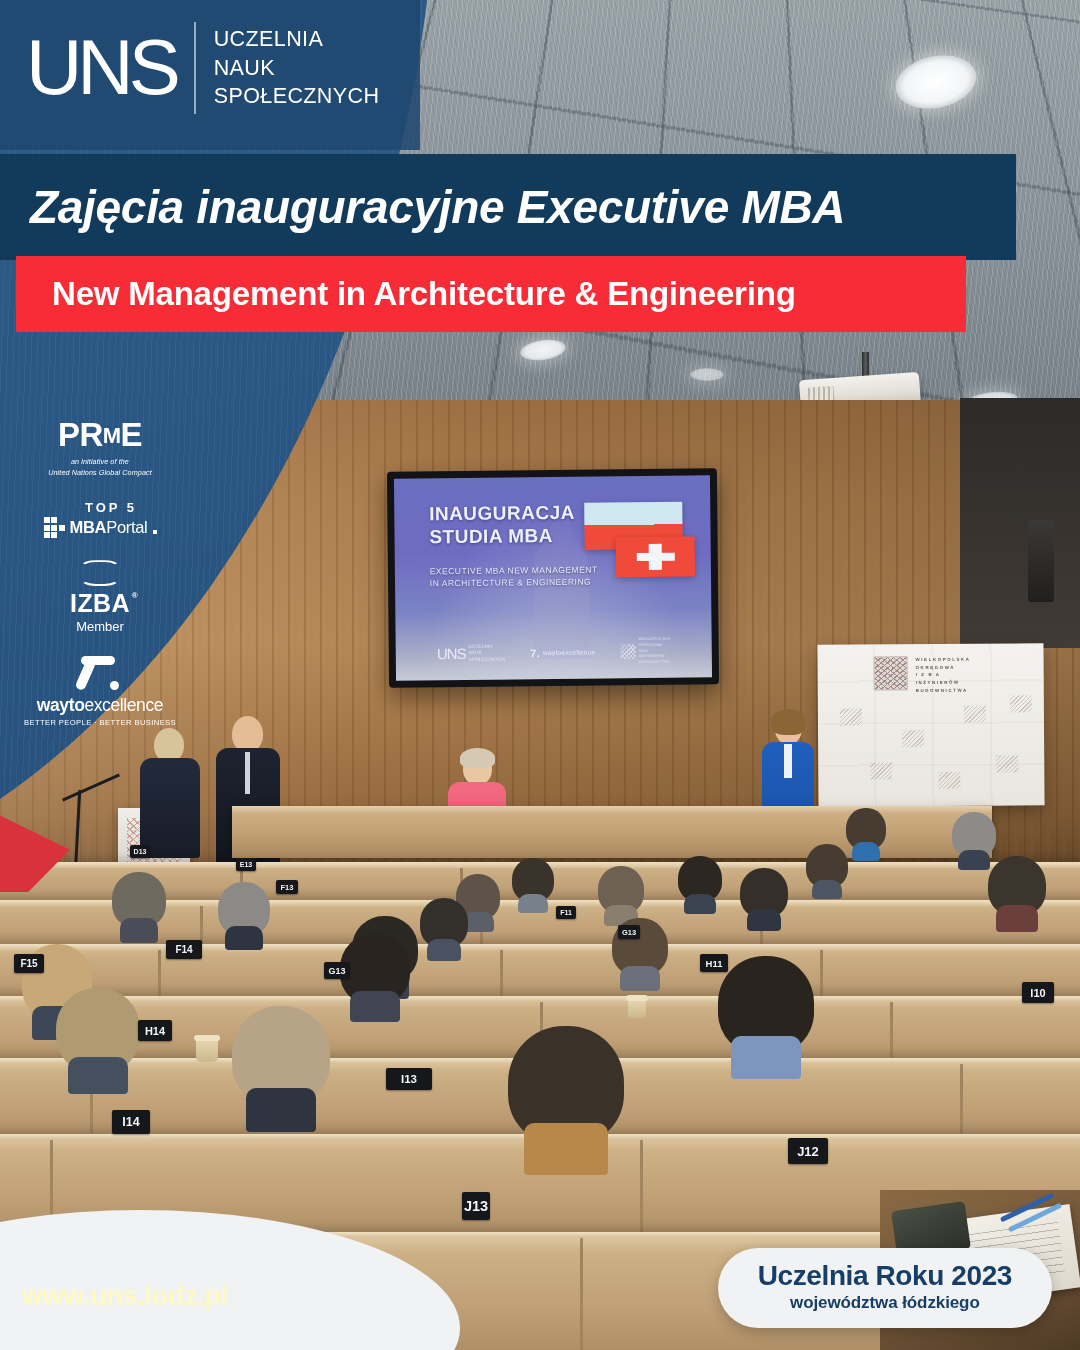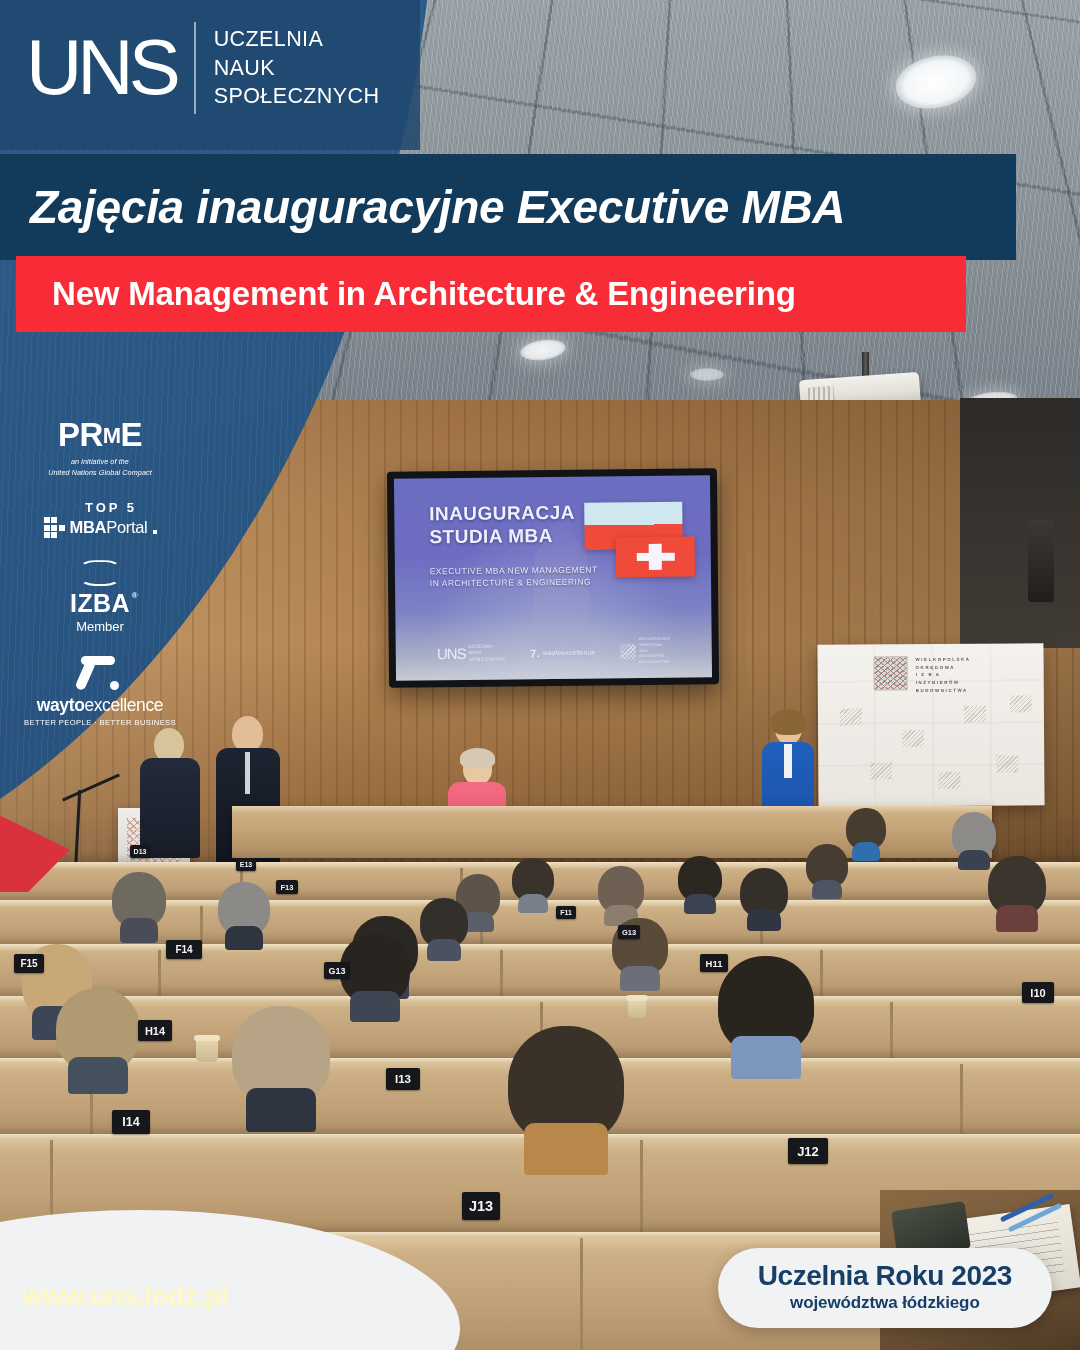--- a/index.html
+++ b/index.html
@@ -756,25 +756,25 @@
       <div class="seatlabel" style="left: 14px; top: 954px; width: 30px; height: 19px; font-size: 10px;">F15</div>
       <div class="seatlabel" style="left: 166px; top: 940px; width: 36px; height: 19px; font-size: 10px;">F14</div>
       <div class="seatlabel" style="left: 276px; top: 880px; width: 22px; height: 14px; font-size: 7.5px;">F13</div>
       <div class="seatlabel" style="left: 130px; top: 845px; width: 20px; height: 13px; font-size: 7px;">D13</div>
       <div class="seatlabel" style="left: 236px; top: 858px; width: 20px; height: 13px; font-size: 7px;">E13</div>
       <div class="seatlabel" style="left: 324px; top: 962px; width: 26px; height: 17px; font-size: 9px;">G13</div>
       <div class="seatlabel" style="left: 618px; top: 925px; width: 22px; height: 14px; font-size: 7.5px;">G13</div>
       <div class="seatlabel" style="left: 556px; top: 906px; width: 20px; height: 13px; font-size: 7px;">F11</div>
       <div class="seatlabel" style="left: 138px; top: 1020px; width: 34px; height: 21px; font-size: 11px;">H14</div>
       <div class="seatlabel" style="left: 700px; top: 954px; width: 28px; height: 18px; font-size: 9.5px;">H11</div>
-      <div class="seatlabel" style="left: 386px; top: 1068px; width: 34px; height: 22px; font-size: 11.5px;">I13</div>
+      <div class="seatlabel" style="left: 386px; top: 1068px; width: 46px; height: 22px; font-size: 11.5px;">I13</div>
       <div class="seatlabel" style="left: 1022px; top: 982px; width: 32px; height: 21px; font-size: 11px;">I10</div>
       <div class="seatlabel" style="left: 112px; top: 1110px; width: 38px; height: 24px; font-size: 12.5px;">I14</div>
       <div class="seatlabel" style="left: 788px; top: 1138px; width: 40px; height: 26px; font-size: 13px;">J12</div>
-      <div class="seatlabel" style="left: 462px; top: 1192px; width: 38px; height: 28px; font-size: 14.5px;">J13</div>
+      <div class="seatlabel" style="left: 462px; top: 1192px; width: 28px; height: 28px; font-size: 14.5px;">J13</div>
     </div>
 
   <div class="url-blob"></div>
   <div class="url-text">www.uns.lodz.pl</div>
 
   <div class="award">
     <div class="l1">Uczelnia Roku 2023</div>
     <div class="l2">województwa łódzkiego</div>
   </div>
 

